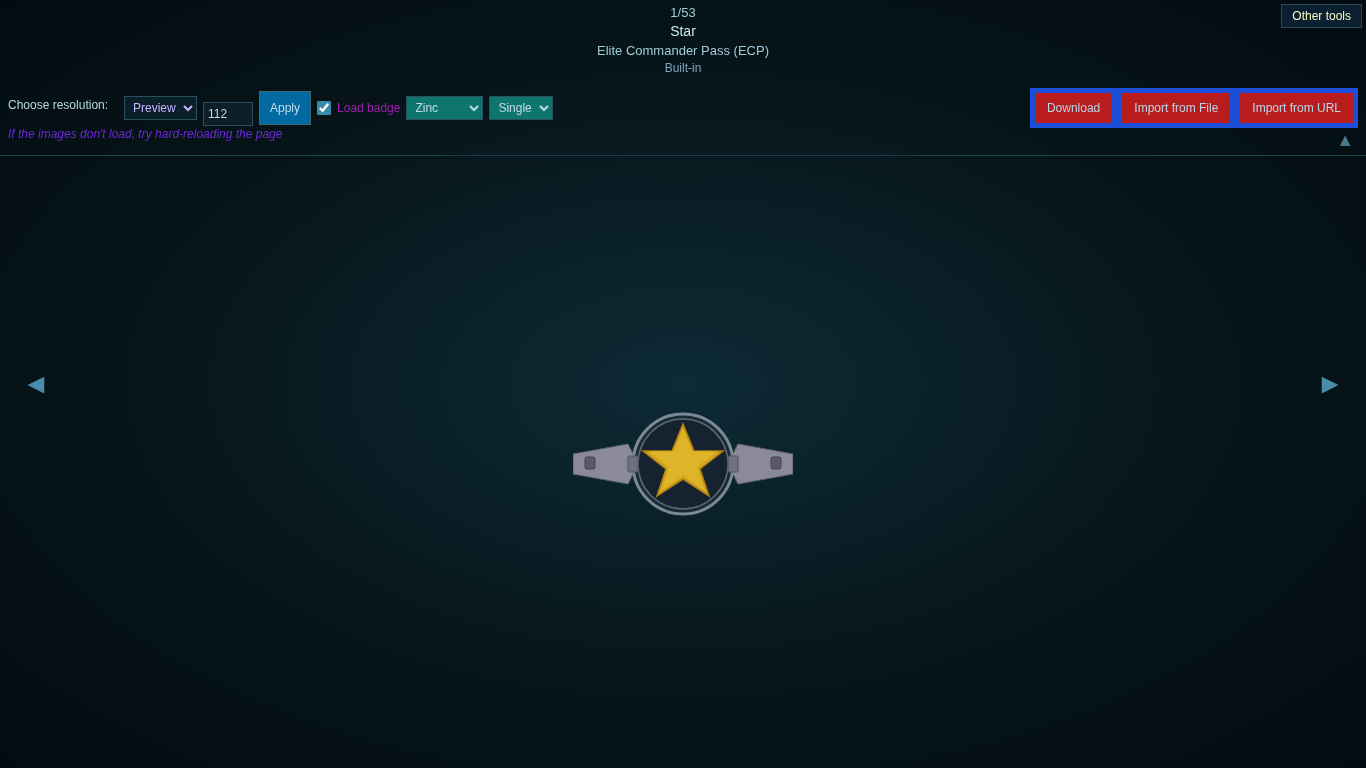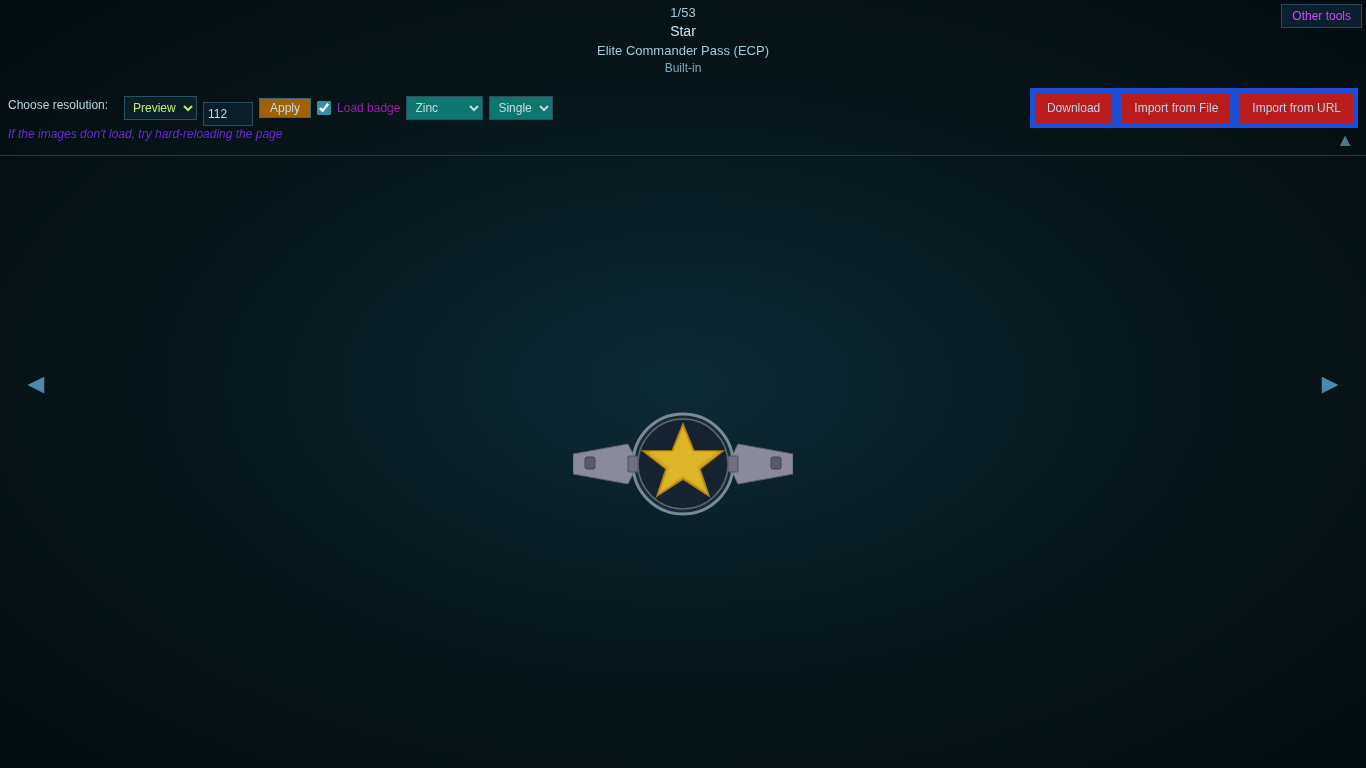--- a/index.html
+++ b/index.html
@@ -53,46 +53,46 @@
     }
 
     #res-label {
       font-size: 12px;
       color: #b8d8e4;
       margin-bottom: 18px;
     }
 
     select.res-select {
       background: #0a1f28;
-      color: #bef264;
+      color: #c4b5fd;
       border: 1px solid #2a5060;
       padding: 2px 4px;
       font-size: 12px;
       height: 24px;
       cursor: pointer;
     }
 
     #res-number {
       background: #0a1f28;
       color: #c0dce8;
       border: 1px solid #2a5060;
       padding: 2px 4px;
       font-size: 12px;
       height: 24px;
       width: 50px;
       margin-top: 12px;
     }
 
     button.apply-btn {
-      background: #a16207;
+      background: #0369a1;
       color: #c0dce8;
       border: 1px solid #3a6878;
       padding: 2px 10px;
       font-size: 12px;
-      height: 20px;
+      height: 34px;
       cursor: pointer;
     }
 
     #load-badge-check {
       width: 14px;
       height: 14px;
       cursor: pointer;
       accent-color: #3a8aaa;
     }
 
@@ -141,21 +141,21 @@
       height: 1px;
       background: #1a4050;
     }
 
     
     #other-tools-btn {
       position: absolute;
       top: 4px;
       right: 4px;
       background: #0a2030;
-      color: #d946ef;
+      color: #fef9c3;
       border: 1px solid #2a4858;
       padding: 4px 10px;
       font-size: 12px;
       cursor: pointer;
     }
 
     
     #nav-left {
       position: absolute;
       left: 12px;

